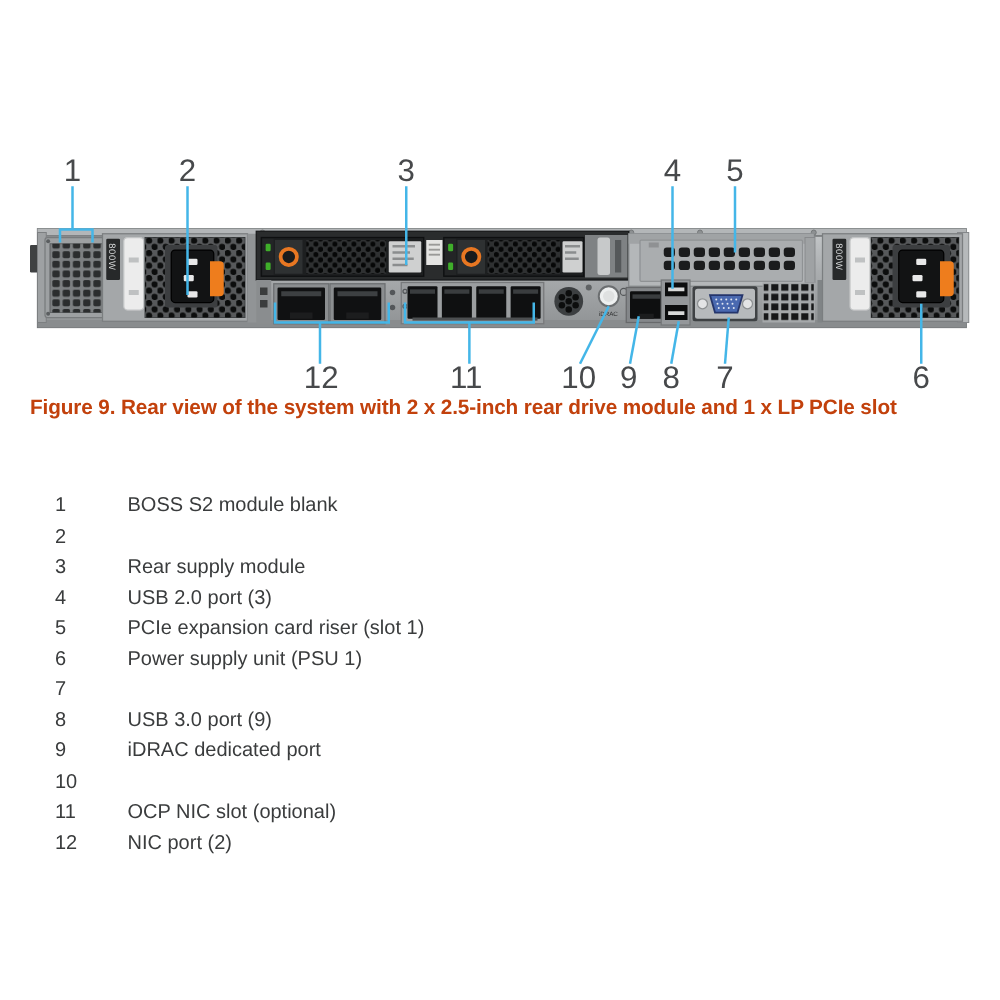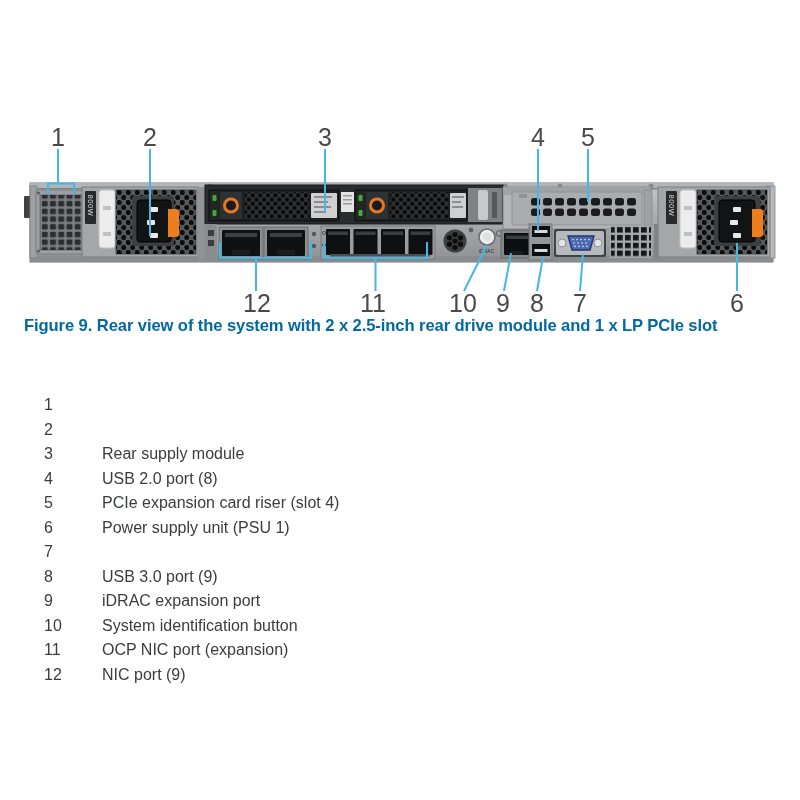--- a/index.html
+++ b/index.html
@@ -2,21 +2,21 @@
 <html><head>
 <meta charset="utf-8">
 <style>
   html,body{margin:0;padding:0;background:#ffffff;}
   .page{position:relative;width:800px;height:800px;background:#fff;overflow:hidden;
         font-family:"Liberation Sans", sans-serif;}
   .figure-svg{position:absolute;left:0;top:0;width:800px;height:340px;}
   .callout{position:absolute;transform:translate(-50%,-50%);font-size:25px;color:#47494b;
            font-family:"Liberation Sans",sans-serif;font-weight:400;line-height:1;}
   .caption{position:absolute;left:24px;top:316px;width:770px;font-size:16.6px;font-weight:bold;
-           color:#0369a1;letter-spacing:-0.1px;white-space:nowrap;}
+           color:#c2410c;letter-spacing:-0.1px;white-space:nowrap;}
   .legend{position:absolute;left:0;top:393px;width:800px;}
   .legend-row{display:flex;height:24.5px;align-items:center;font-size:16px;color:#3a3c3d;}
   .legend-num{display:inline-block;width:101px;padding-left:44px;box-sizing:border-box;}
   .legend-desc{display:inline-block;padding-left:1px;}
 </style>
 </head>
 <body>
 
 <div class="page">
 
@@ -303,58 +303,58 @@
   <div class="callout" style="left:503px;top:303px">9</div>
   <div class="callout" style="left:463px;top:303px">10</div>
   <div class="callout" style="left:373px;top:303px">11</div>
   <div class="callout" style="left:257px;top:303px">12</div>
 
   <div class="caption">Figure 9. Rear view of the system with 2 x 2.5-inch rear drive module and 1 x LP PCIe slot</div>
 
   <div class="legend">
     <div class="legend-row">
       <span class="legend-num">1</span>
+      <span class="legend-desc">BOSS S2 module blank</span>
     </div>
     <div class="legend-row">
       <span class="legend-num">2</span>
     </div>
     <div class="legend-row">
       <span class="legend-num">3</span>
       <span class="legend-desc">Rear supply module</span>
     </div>
     <div class="legend-row">
       <span class="legend-num">4</span>
-      <span class="legend-desc">USB 2.0 port (8)</span>
+      <span class="legend-desc">USB 2.0 port (3)</span>
     </div>
     <div class="legend-row">
       <span class="legend-num">5</span>
-      <span class="legend-desc">PCIe expansion card riser (slot 4)</span>
+      <span class="legend-desc">PCIe expansion card riser (slot 1)</span>
     </div>
     <div class="legend-row">
       <span class="legend-num">6</span>
       <span class="legend-desc">Power supply unit (PSU 1)</span>
     </div>
     <div class="legend-row">
       <span class="legend-num">7</span>
     </div>
     <div class="legend-row">
       <span class="legend-num">8</span>
       <span class="legend-desc">USB 3.0 port (9)</span>
     </div>
     <div class="legend-row">
       <span class="legend-num">9</span>
-      <span class="legend-desc">iDRAC expansion port</span>
+      <span class="legend-desc">iDRAC dedicated port</span>
     </div>
     <div class="legend-row">
       <span class="legend-num">10</span>
-      <span class="legend-desc">System identification button</span>
     </div>
     <div class="legend-row">
       <span class="legend-num">11</span>
-      <span class="legend-desc">OCP NIC port (expansion)</span>
+      <span class="legend-desc">OCP NIC slot (optional)</span>
     </div>
     <div class="legend-row">
       <span class="legend-num">12</span>
-      <span class="legend-desc">NIC port (9)</span>
+      <span class="legend-desc">NIC port (2)</span>
     </div>
   </div>
 
 </div>
 
 </body></html>

